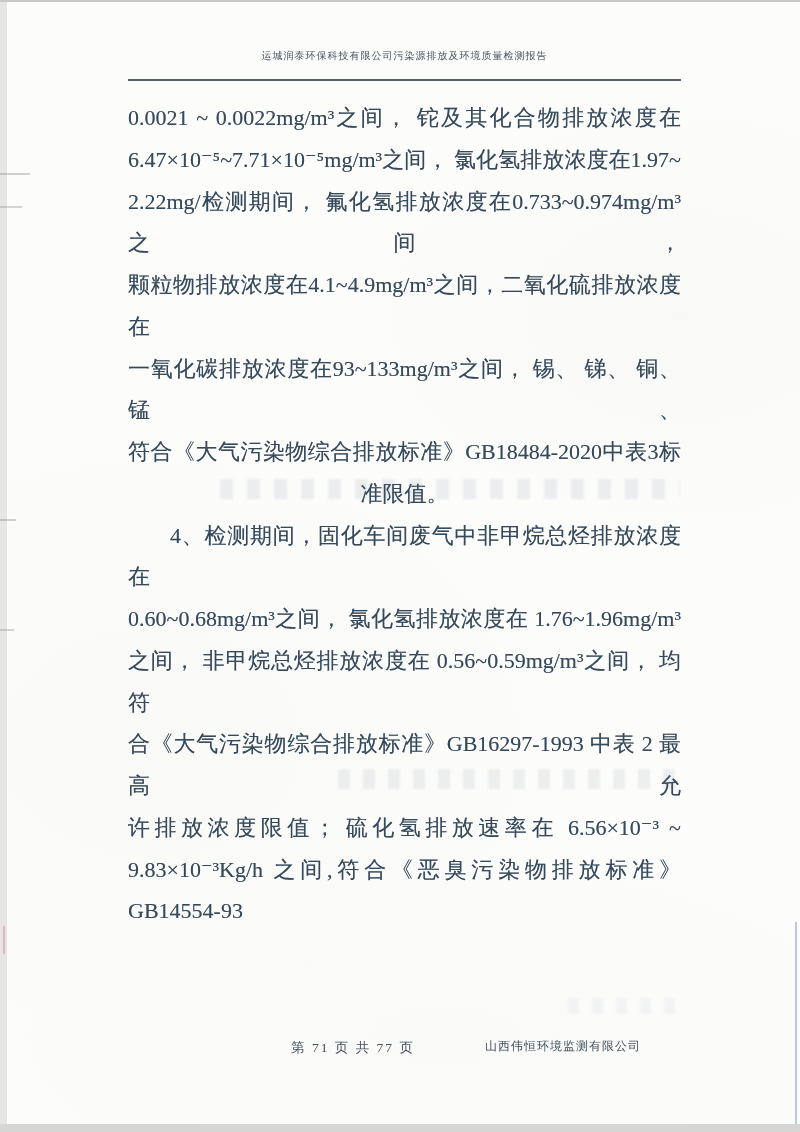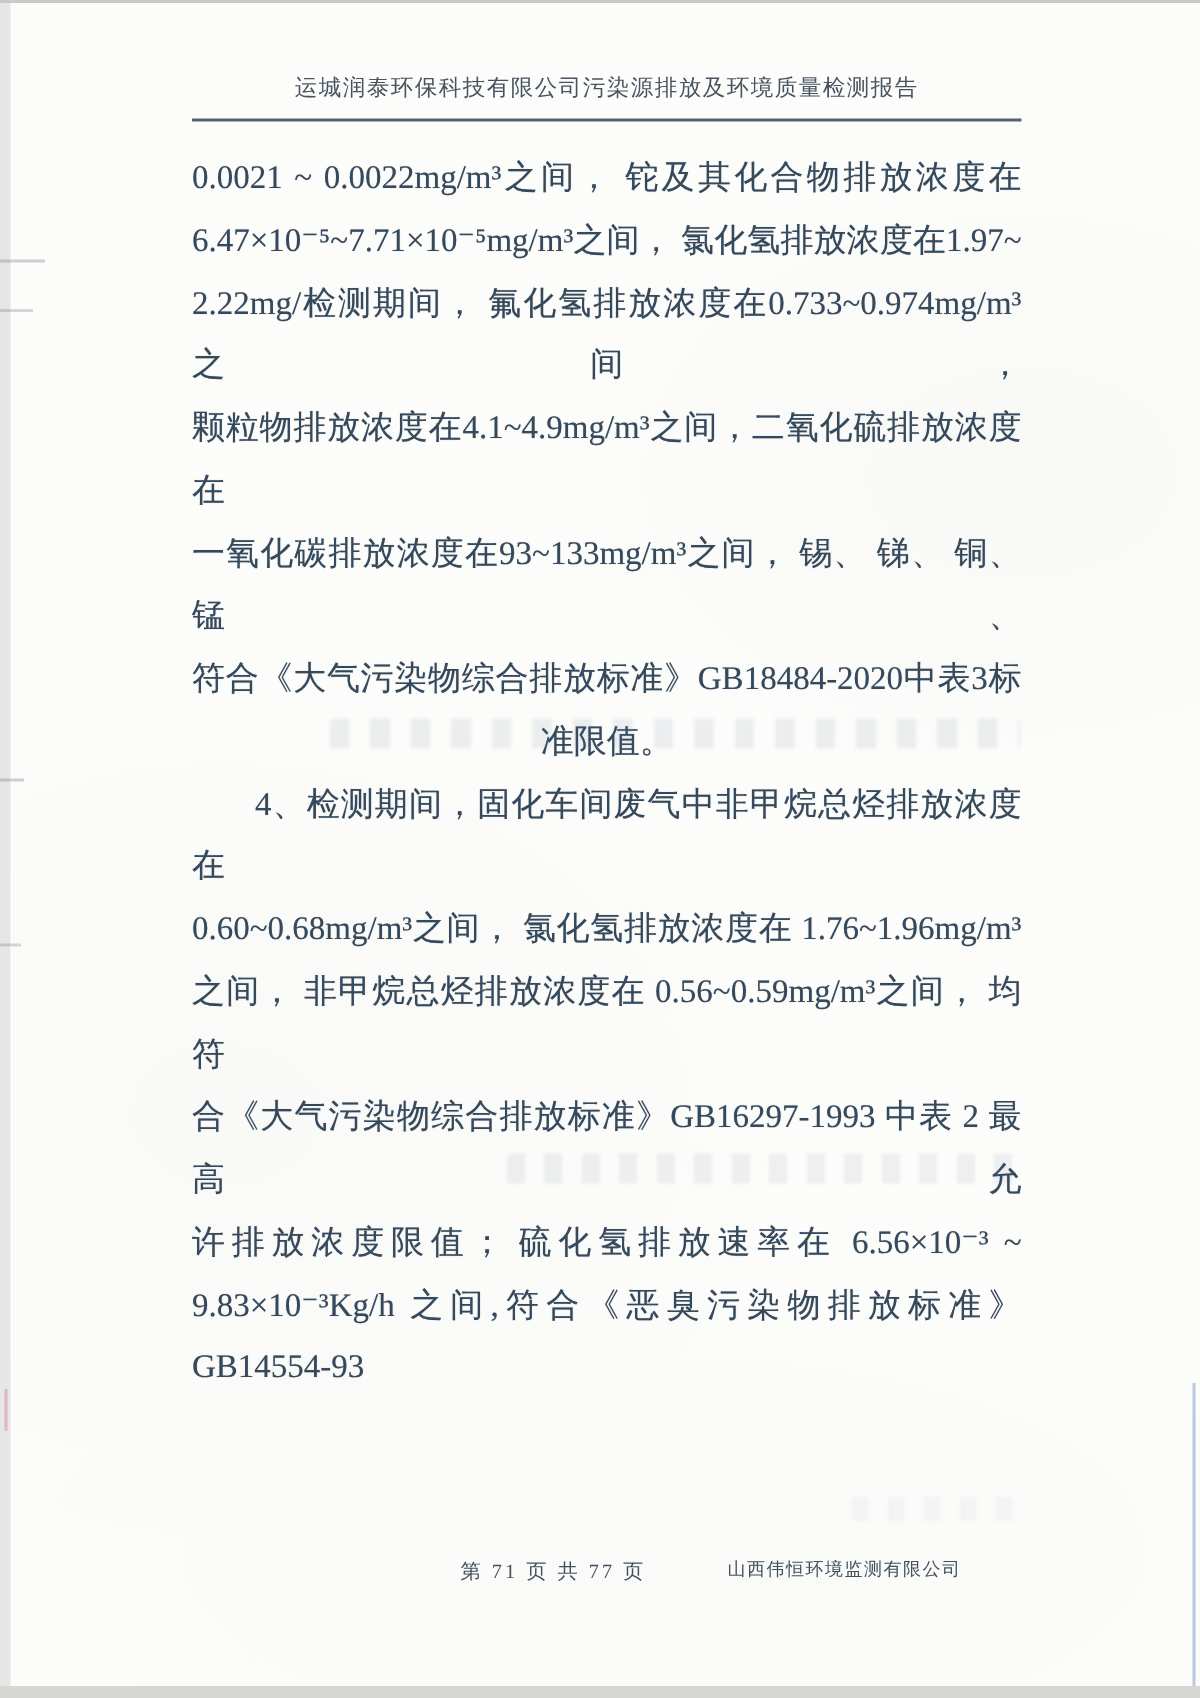--- a/index.html
+++ b/index.html
@@ -25,21 +25,21 @@
   }
   .page-highlight {
     position: absolute; left: 7px; top: 2px; width: 1px; bottom: 8px;
     background: rgba(255,255,255,0.9);
   }
   
   .header-title {
     position: absolute;
     left: 120px; top: 47px; width: 553px;
     text-align: center;
-    font-size: 15px;
+    font-size: 10px;
     letter-spacing: 1px;
     color: #47535f;
   }
   .header-rule {
     position: absolute;
     left: 120px; top: 77px; width: 553px; height: 2px;
     background: #57616b;
   }
   
   .body-text {
@@ -48,21 +48,21 @@
     font-size: 22px;
     line-height: 41.75px;
     color: #35495d;
     text-shadow: 0 0 0.6px rgba(53,73,93,0.45);
   }
   .line { text-align: center; white-space: nowrap; }
   .line.j { white-space: normal; text-align: justify; text-align-last: justify; }
   .line.ind { text-indent: 42px; }
   
   .footer-pageinfo {
-    position: absolute; left: 299px; top: 1037px;
+    position: absolute; left: 283px; top: 1037px;
     font-size: 13.5px; letter-spacing: 2px; color: #42505e;
   }
   .footer-company {
     position: absolute; left: 477px; top: 1036px;
     font-size: 12px; letter-spacing: 1px; color: #42505e;
   }
   
   .edge-top { position: absolute; left: 0; top: 0; width: 100%; height: 2px; background: #c9c9c7; }
   .edge-bottom { position: absolute; left: 0; bottom: 0; width: 100%; height: 8px; background: #d6d6d4; }
   .edge-bottom-line { position: absolute; left: 0; bottom: 7px; width: 100%; height: 1px; background: #bdbdbb; }

